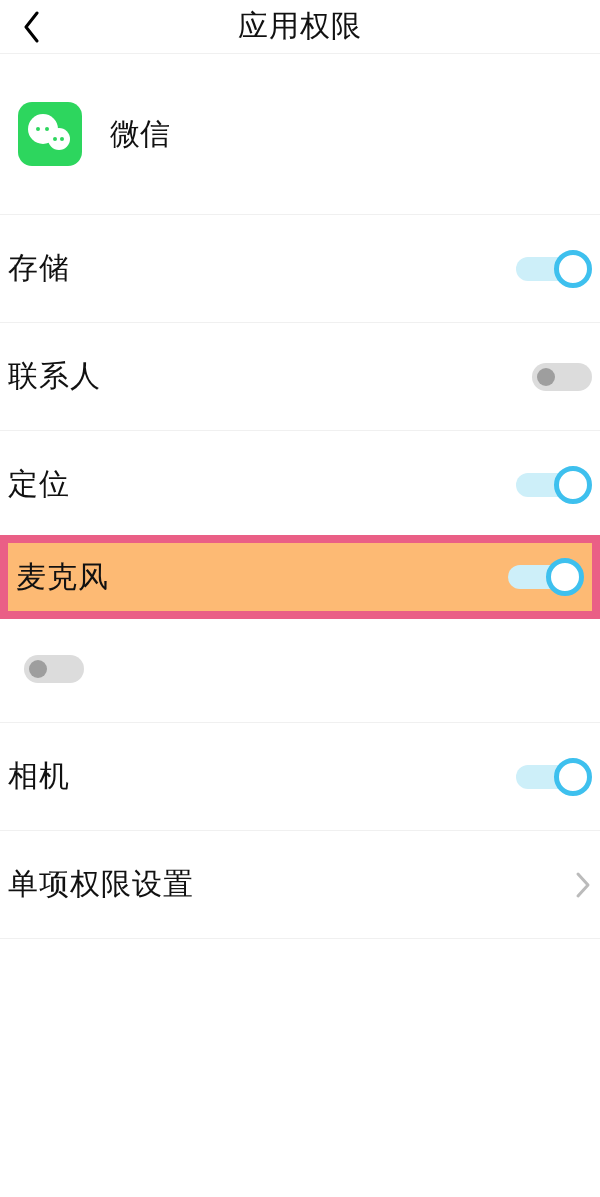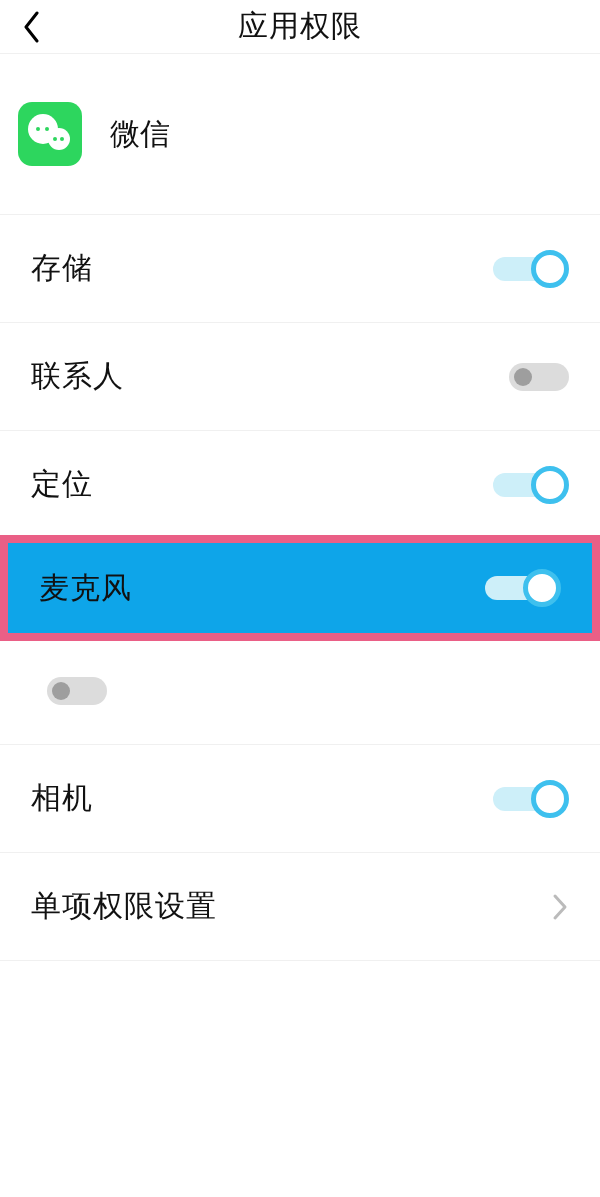--- a/index.html
+++ b/index.html
@@ -75,31 +75,31 @@
     .big .dot:nth-child(1){ left:8px; top:13px;}
     .big .dot:nth-child(2){ left:17px; top:13px;}
     .small .dot:nth-child(1){ left:5px; top:9px;}
     .small .dot:nth-child(2){ left:12px; top:9px;}
     .app-name { font-size: 30px; }
     .list { }
     .item {
       display: flex;
       align-items: center;
       justify-content: space-between;
-      padding: 0 31px;
+      padding: 0 8px;
       height: 108px;
       border-bottom: 1px solid #f0f0f0;
       position: relative;
     }
     .item.highlight {
       border: 8px solid #ea5f86;
       margin: -4px 0;
-      height: 106px;
+      height: 84px;
       z-index: 2;
-      background:#0ea5e9;
+      background:#fdba74;
     }
     .item.highlight + .item { }
     .label {
       font-size: 30px;
       letter-spacing: 1px;
     }
     .toggle {
       width: 76px;
       height: 40px;
       position: relative;

